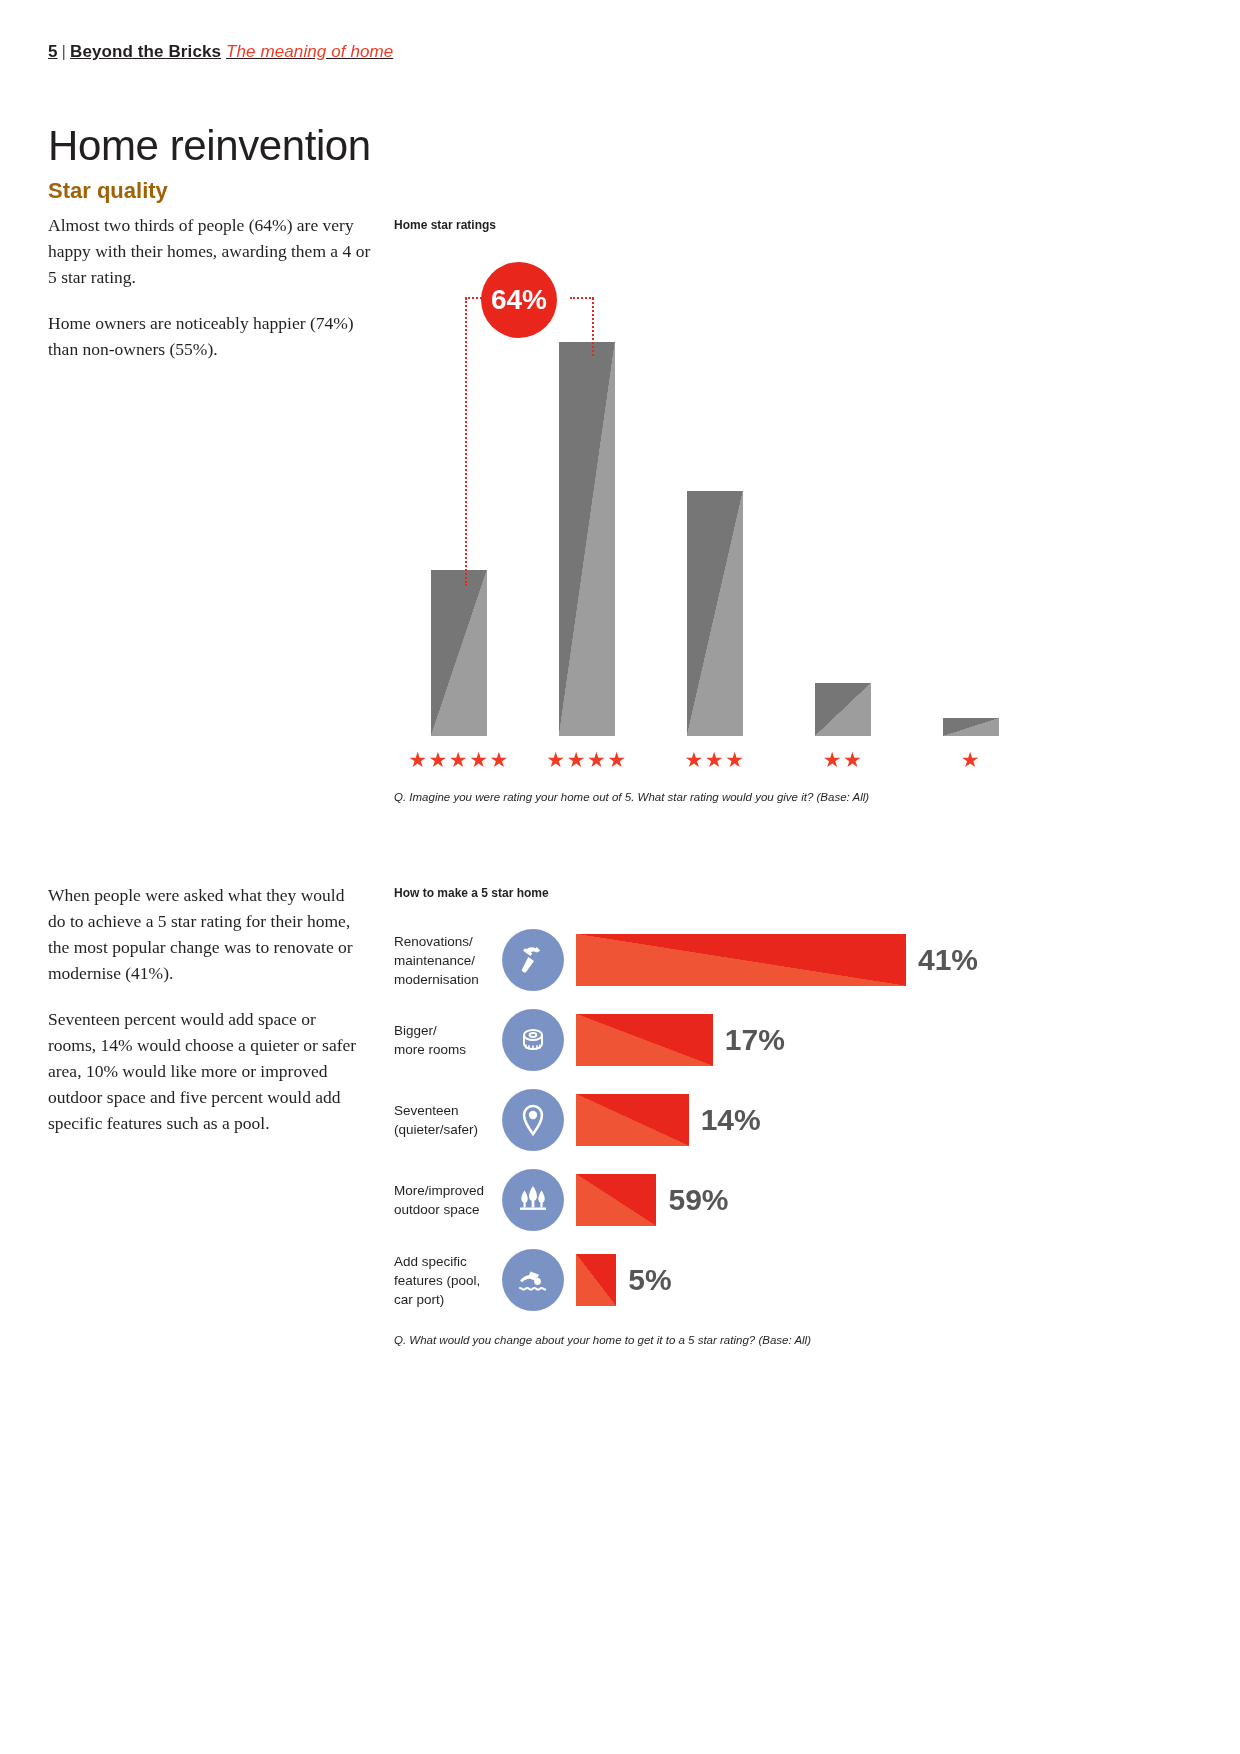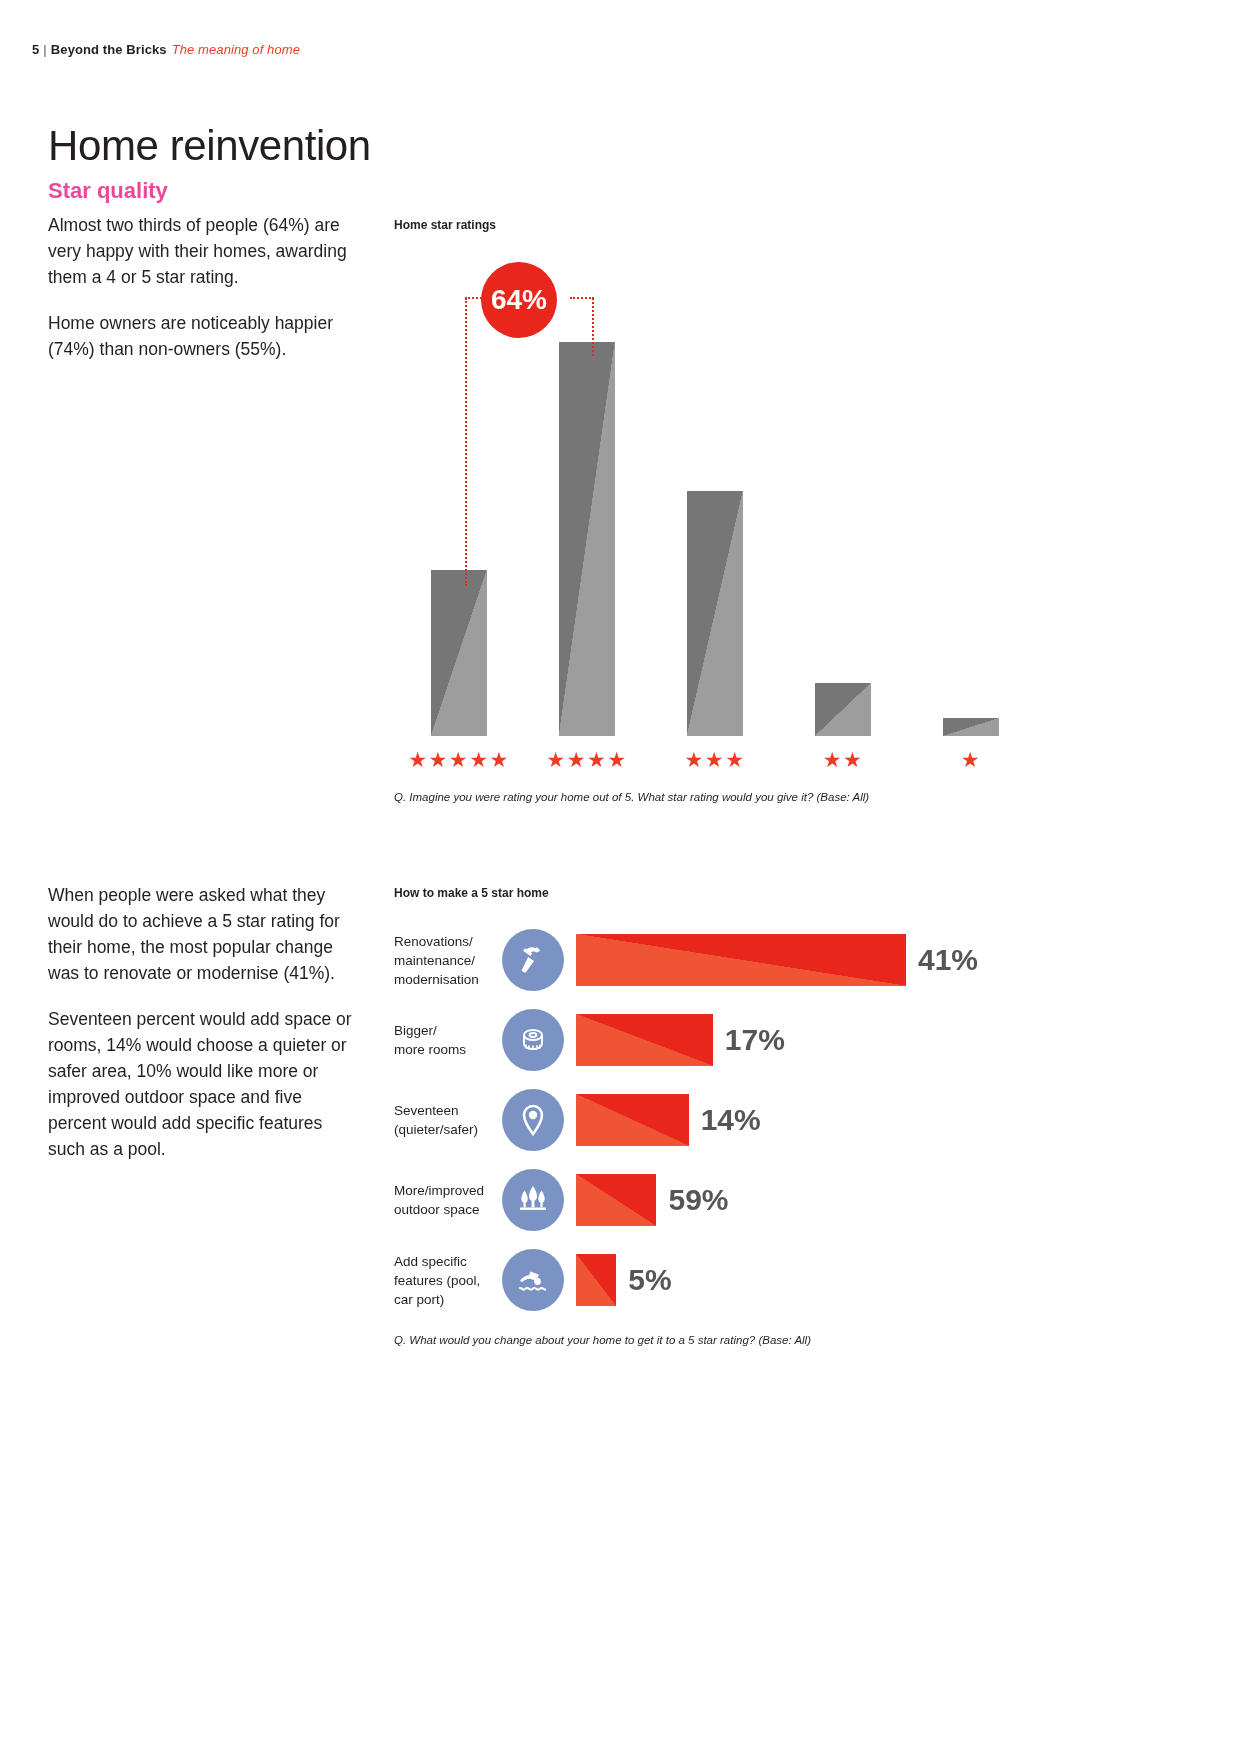--- a/index.html
+++ b/index.html
@@ -12,26 +12,27 @@
     height: 1754px;
     position: relative;
     font-family: "Liberation Sans", sans-serif;
     color: #231f20;
     overflow: hidden;
   }
 
   
   .page-header {
     position: absolute;
-    left: 32px;
+    left: 48px;
     top: 42px;
-    font-size: 13px;
+    font-size: 17px;
     font-weight: bold;
     letter-spacing: 0.1px;
     white-space: nowrap;
+    text-decoration: underline;
   }
   .page-header .pipe {
     font-weight: normal;
     color: #58595b;
     padding: 0 4px;
   }
   .page-header .subtitle {
     font-weight: normal;
     font-style: italic;
     color: #ef3b24;
@@ -47,35 +48,35 @@
     font-weight: normal;
     letter-spacing: -0.4px;
     color: #231f20;
   }
   .section-title {
     position: absolute;
     left: 48px;
     top: 178px;
     font-size: 22px;
     font-weight: bold;
-    color: #ec4899;
+    color: #a16207;
   }
 
   
   .col-left {
     position: absolute;
     left: 48px;
     width: 328px;
     font-size: 17.5px;
     line-height: 26px;
     color: #231f20;
   }
   #intro-col { top: 212px; }
   #lower-col { top: 882px; width: 310px; }
-  .col-left p { margin: 0 0 20px 0; }
+  .col-left p { margin: 0 0 20px 0; font-family: Liberation Serif, serif; }
 
   
   .chart-heading {
     position: absolute;
     font-size: 12px;
     font-weight: bold;
     color: #231f20;
   }
   #star-chart-heading { left: 394px; top: 218px; }
   #five-star-heading  { left: 394px; top: 886px; }

